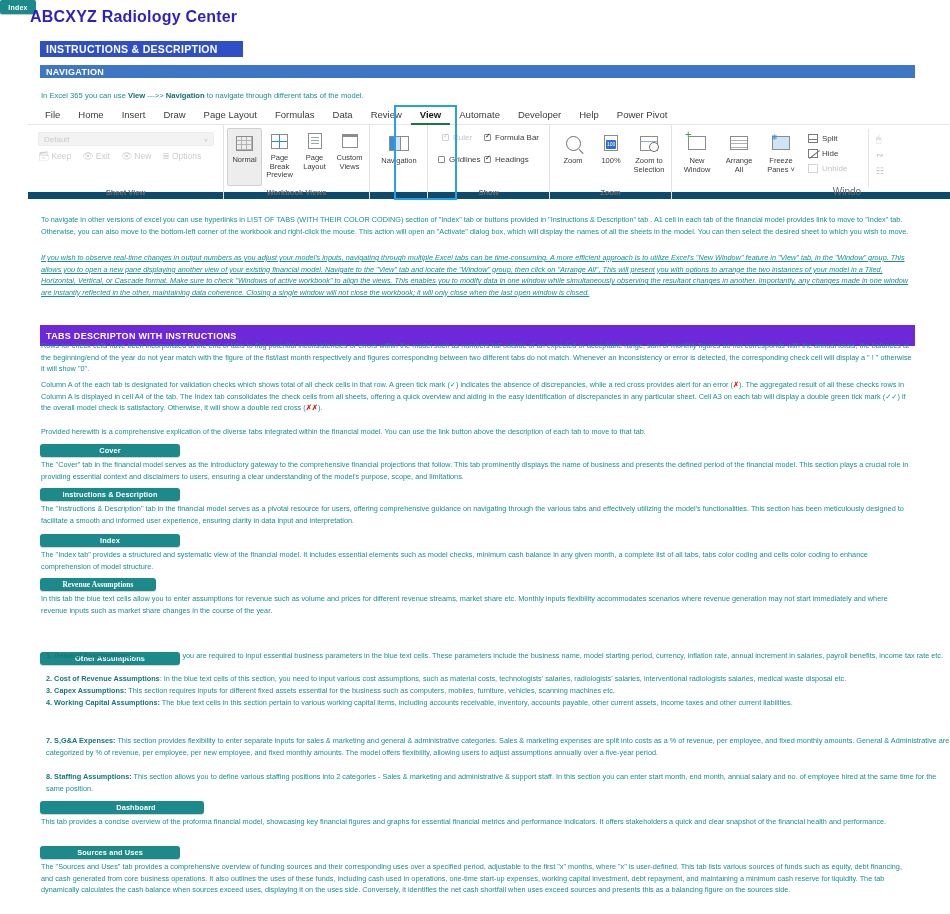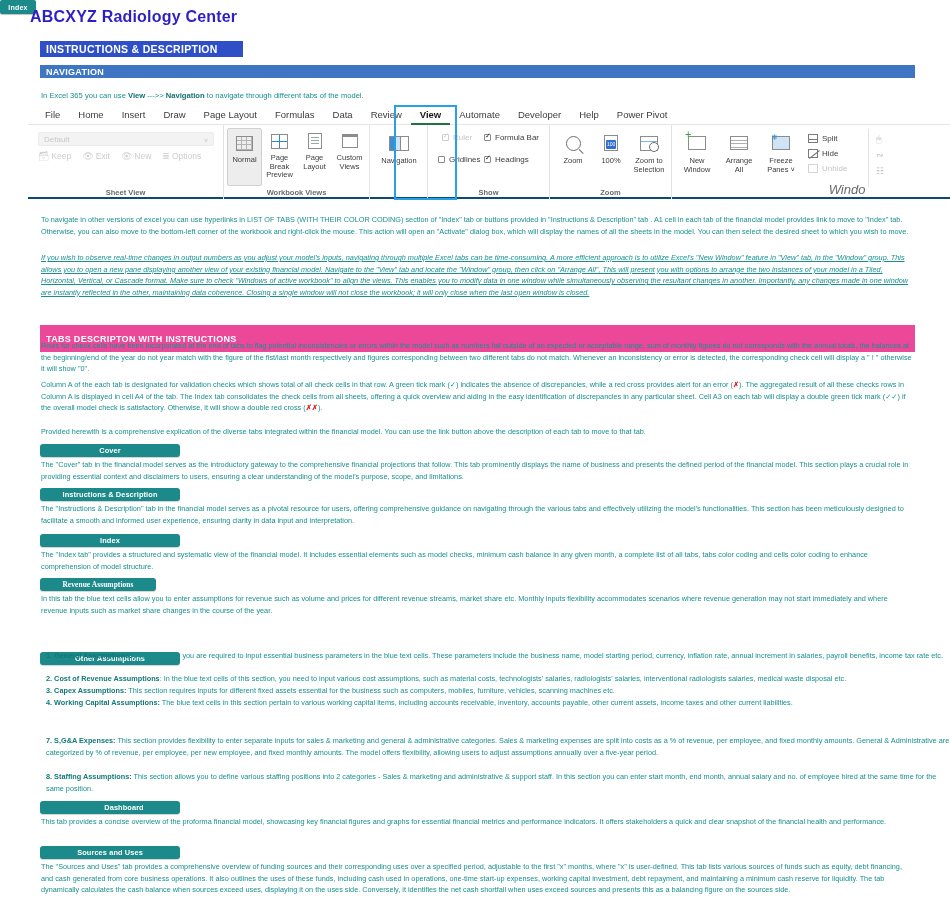--- a/index.html
+++ b/index.html
@@ -44,22 +44,22 @@
   }
   .bar-instructions{
     left:40px; top:41px; width:203px; height:16px;
     background:#2f4fc9; font-size:10.5px;
   }
   .bar-navigation{
     left:40px; top:65px; width:875px; height:13px;
     background:#3f76c4; font-size:9px;
   }
   .bar-tabsdesc{
-    left:40px; top:325px; width:875px; height:27px;
-    background:#ec4899; font-size:9px;
+    left:40px; top:325px; width:875px; height:21px;
+    background:#6d28d9; font-size:9px;
   }
 
   
   .intro-line{
     position:absolute; left:41px; top:91px;
     font-size:7.6px; color:#1a8f8f;
   }
   .intro-line b{ color:#127070; }
 
   
@@ -80,21 +80,21 @@
     padding:0 9px; height:20px; line-height:20px; white-space:nowrap;
   }
   .ribbon-tabs .tab.active{
     font-weight:bold; color:#1a1a1a;
     border-bottom:2px solid #217346;
   }
 
   .ribbon-body{
     position:relative; height:74px;
     background:#fff;
-    border-bottom:2px solid #0c4a6e;
+    border-bottom:7px solid #0c4a6e;
   }
   .grp{
     position:absolute; top:0; height:74px;
     border-right:1px solid #e3e3e3;
   }
   .grp-label{
     position:absolute; bottom:2px; left:0; right:0;
     text-align:center; font-size:7.5px; color:#6b6b6b;font-weight:bold;
   }
 
@@ -168,21 +168,21 @@
   .wn-stack{
     position:absolute; left:136px; top:6px; font-size:8px; color:#3c3c3c;
     line-height:15px;
   }
   .wn-stack .row{ display:flex; align-items:center; gap:4px; }
   .wn-divider{ position:absolute; left:196px; top:4px; width:1px; height:58px; background:#e3e3e3;}
   .wn-right{
     position:absolute; left:204px; top:6px; font-size:9px; color:#b9b9b9;
     line-height:16px;
   }
-  .wn-label{ position:absolute; bottom:2px; left:120px; width:110px; text-align:center; font-size:13px; color:#6b6b6b;font-style:italic;}
+  .wn-label{ position:absolute; bottom:2px; left:120px; width:110px; text-align:center; font-size:10px; color:#6b6b6b;}
 
   
   .ic-grid{ width:17px; height:15px; border:1px solid #8c8c8c; display:grid;
     grid-template-columns:1fr 1fr 1fr; grid-template-rows:1fr 1fr 1fr;}
   .ic-grid i{ border-right:1px solid #b4b4b4; border-bottom:1px solid #b4b4b4;}
   .ic-pbp{ width:17px; height:15px; border:1px solid #8c8c8c; position:relative;}
   .ic-pbp:before{content:"";position:absolute;left:7px;top:0;bottom:0;width:1px;background:#2f8ad4;}
   .ic-pbp:after{content:"";position:absolute;top:6px;left:0;right:0;height:1px;background:#2f8ad4;}
   .ic-page{ width:14px;height:16px;border:1px solid #8c8c8c;position:relative;background:#fff;}
   .ic-page:before{content:"";position:absolute;left:2px;top:3px;right:2px;bottom:2px;
@@ -461,19 +461,19 @@
 
   <div class="tabbtn" style="left:40px; top:652px; width:140px;">Other Assumptions</div>
 
   <div class="para" style="top:650px; left:46px; width:905px;"><b>1. General Assumptions:</b><span> In this section, you are required to input essential business parameters in the blue text cells. These parameters include the business name, model starting period, currency, inflation rate, annual increment in salaries, payroll benefits, income tax rate etc.</span></div>
   <div class="para" style="top:673px; left:46px; width:905px;"><b>2. Cost of Revenue Assumptions</b><span>: In the blue text cells of this section, you need to input various cost assumptions, such as material costs, technologists' salaries, radiologists' salaries, interventional radiologists salaries, medical waste disposal etc.</span></div>
   <div class="para" style="top:685px; left:46px; width:905px;"><b>3. Capex Assumptions:</b><span> This section requires inputs for different fixed assets essential for the business such as computers, mobiles, furniture, vehicles, scanning machines etc.</span></div>
   <div class="para" style="top:697px; left:46px; width:905px;"><b>4. Working Capital Assumptions:</b><span> The blue text cells in this section pertain to various working capital items, including accounts receivable, inventory, accounts payable, other current assets, income taxes and other current liabilities.</span></div>
   <div class="para" style="top:735px; left:46px; width:905px;"><b>7. S,G&amp;A Expenses:</b><span> This section provides flexibility to enter separate inputs for sales &amp; marketing and general &amp; administrative categories. Sales &amp; marketing expenses are split into costs as a % of revenue, per employee, and fixed monthly amounts. General &amp; Administrative are categorized by % of revenue, per employee, per new employee, and fixed monthly amounts. The model offers flexibility, allowing users to adjust assumptions annually  over a  five-year period.</span></div>
   <div class="para" style="top:771px; left:46px; width:905px;"><b>8. Staffing Assumptions:</b><span> This section allows you to define various staffing positions into 2 categories - Sales &amp; marketing and administrative &amp; support staff. In this section you can enter start month, end month, annual salary and no. of employee hired at  the same time for the same position.</span></div>
 
-  <div class="tabbtn" style="left:40px; top:801px; width:140px;padding-left:28px;">Dashboard</div>
+  <div class="tabbtn" style="left:40px; top:801px; width:164px;padding-left:28px;">Dashboard</div>
   <div class="para" style="top:816px;">This tab provides a concise overview of the proforma financial model, showcasing key financial figures and graphs for essential financial metrics and performance indicators. It offers stakeholders a quick and clear snapshot of the financial health and performance.</div>
 
   <div class="tabbtn" style="left:40px; top:846px; width:140px;">Sources and Uses</div>
   <div class="para" style="top:861px;">The "Sources and Uses" tab provides a comprehensive overview of funding sources and their corresponding uses over a specified period, adjustable to the first "x" months, where "x" is user-defined. This tab lists various sources of funds such as equity, debt financing, and cash generated from core business operations. It also outlines the uses of these funds, including cash used in operations, one-time start-up expenses, working capital investment, debt repayment, and maintaining  a minimum cash reserve for liquidity. The tab dynamically calculates the cash balance when sources exceed uses, displaying it on the uses side. Conversely, it identifies the net cash shortfall when uses exceed sources and presents this as a balancing figure on the sources side.</div>
 
 </div>
 
 </body></html>

